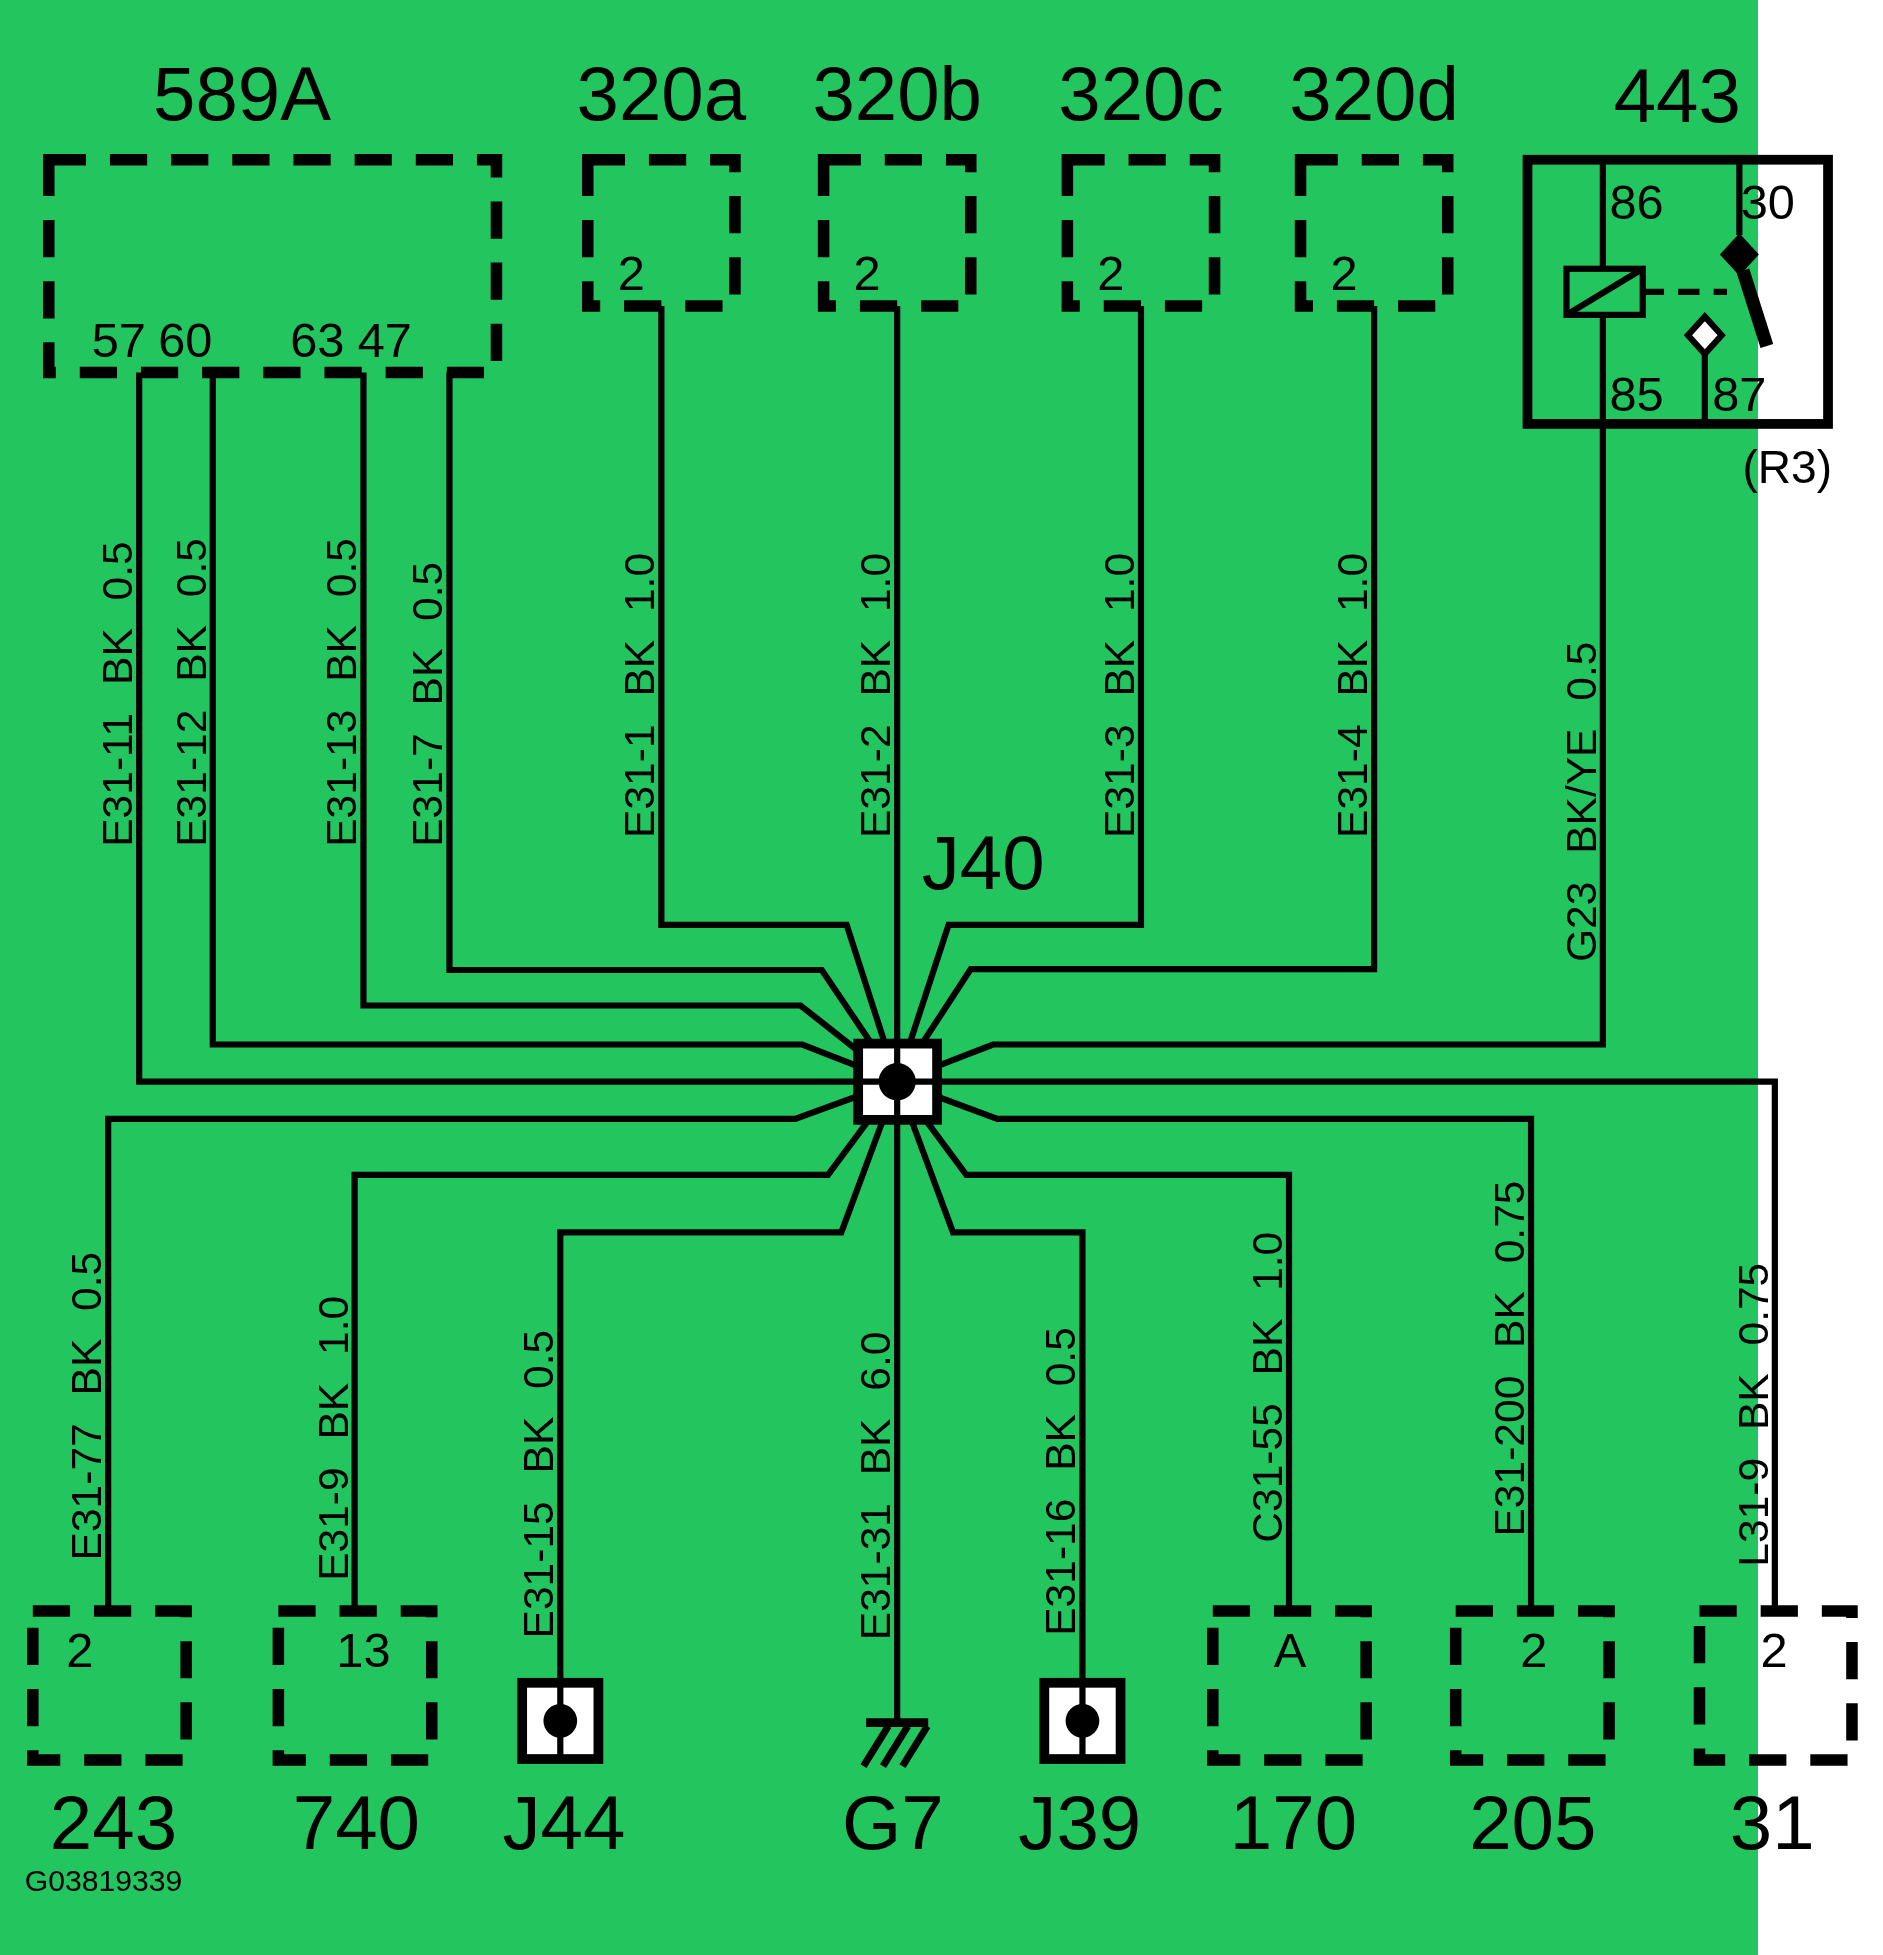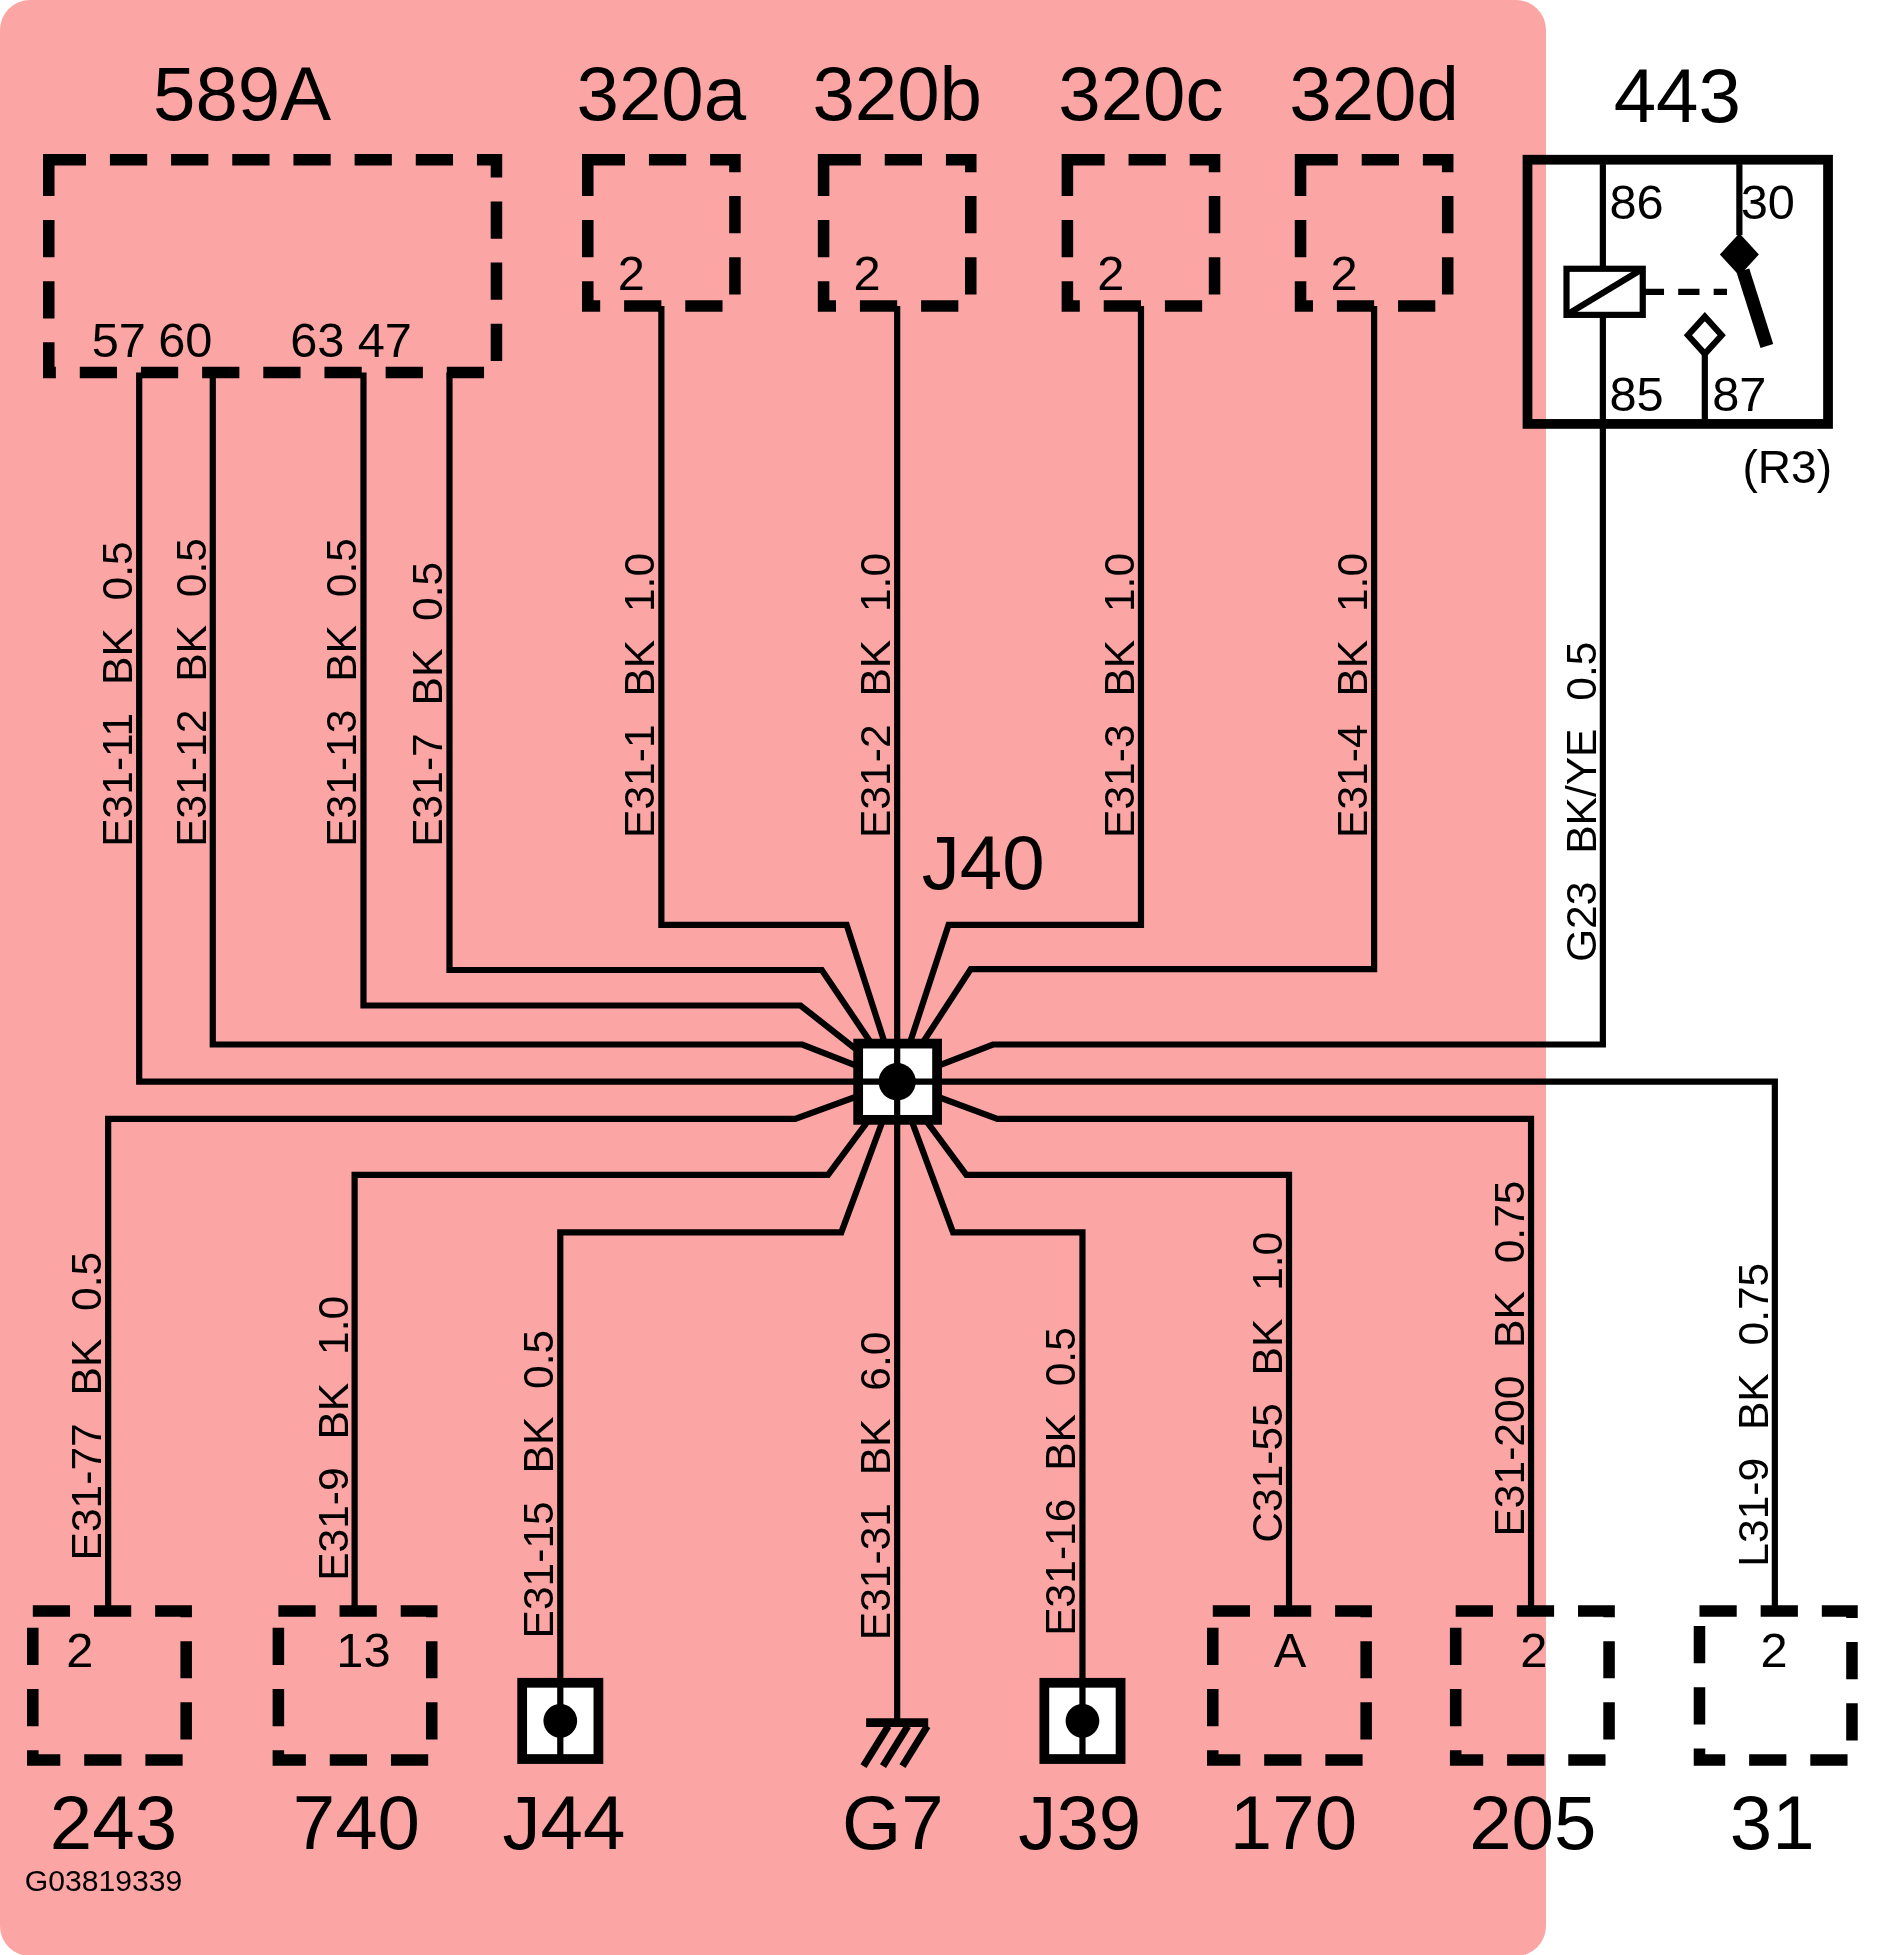--- a/index.html
+++ b/index.html
@@ -1,16 +1,16 @@
 <!DOCTYPE html>
 <html style="font-size:14px"><head>
 <meta charset="utf-8">
 <style>
   html,body{margin:0;padding:0;background:#fff;}
-  .canvas{width:1546px;height:1956px;background:#fca5a5;position:relative;font-family:"Liberation Sans",sans-serif;border-radius:30px;}
+  .canvas{width:1758px;height:1956px;background:#22c55e;position:relative;font-family:"Liberation Sans",sans-serif;}
   svg{display:block;}
   .wire{stroke:#000;stroke-width:7;fill:none;}
   .boxdash{stroke:#000;stroke-width:13;fill:none;stroke-dasharray:42 27;}
   .boxsolid{stroke:#000;stroke-width:11;fill:#ffffff;}
   .boxrelay{stroke:#000;stroke-width:11;fill:none;}
   .sym{stroke:#000;stroke-width:7;fill:none;}
   .dot{fill:#000;stroke:none;}
   text{fill:#000;}
   .lbl-big{font-size:86px;}
   .lbl-pin{font-size:55px;}

